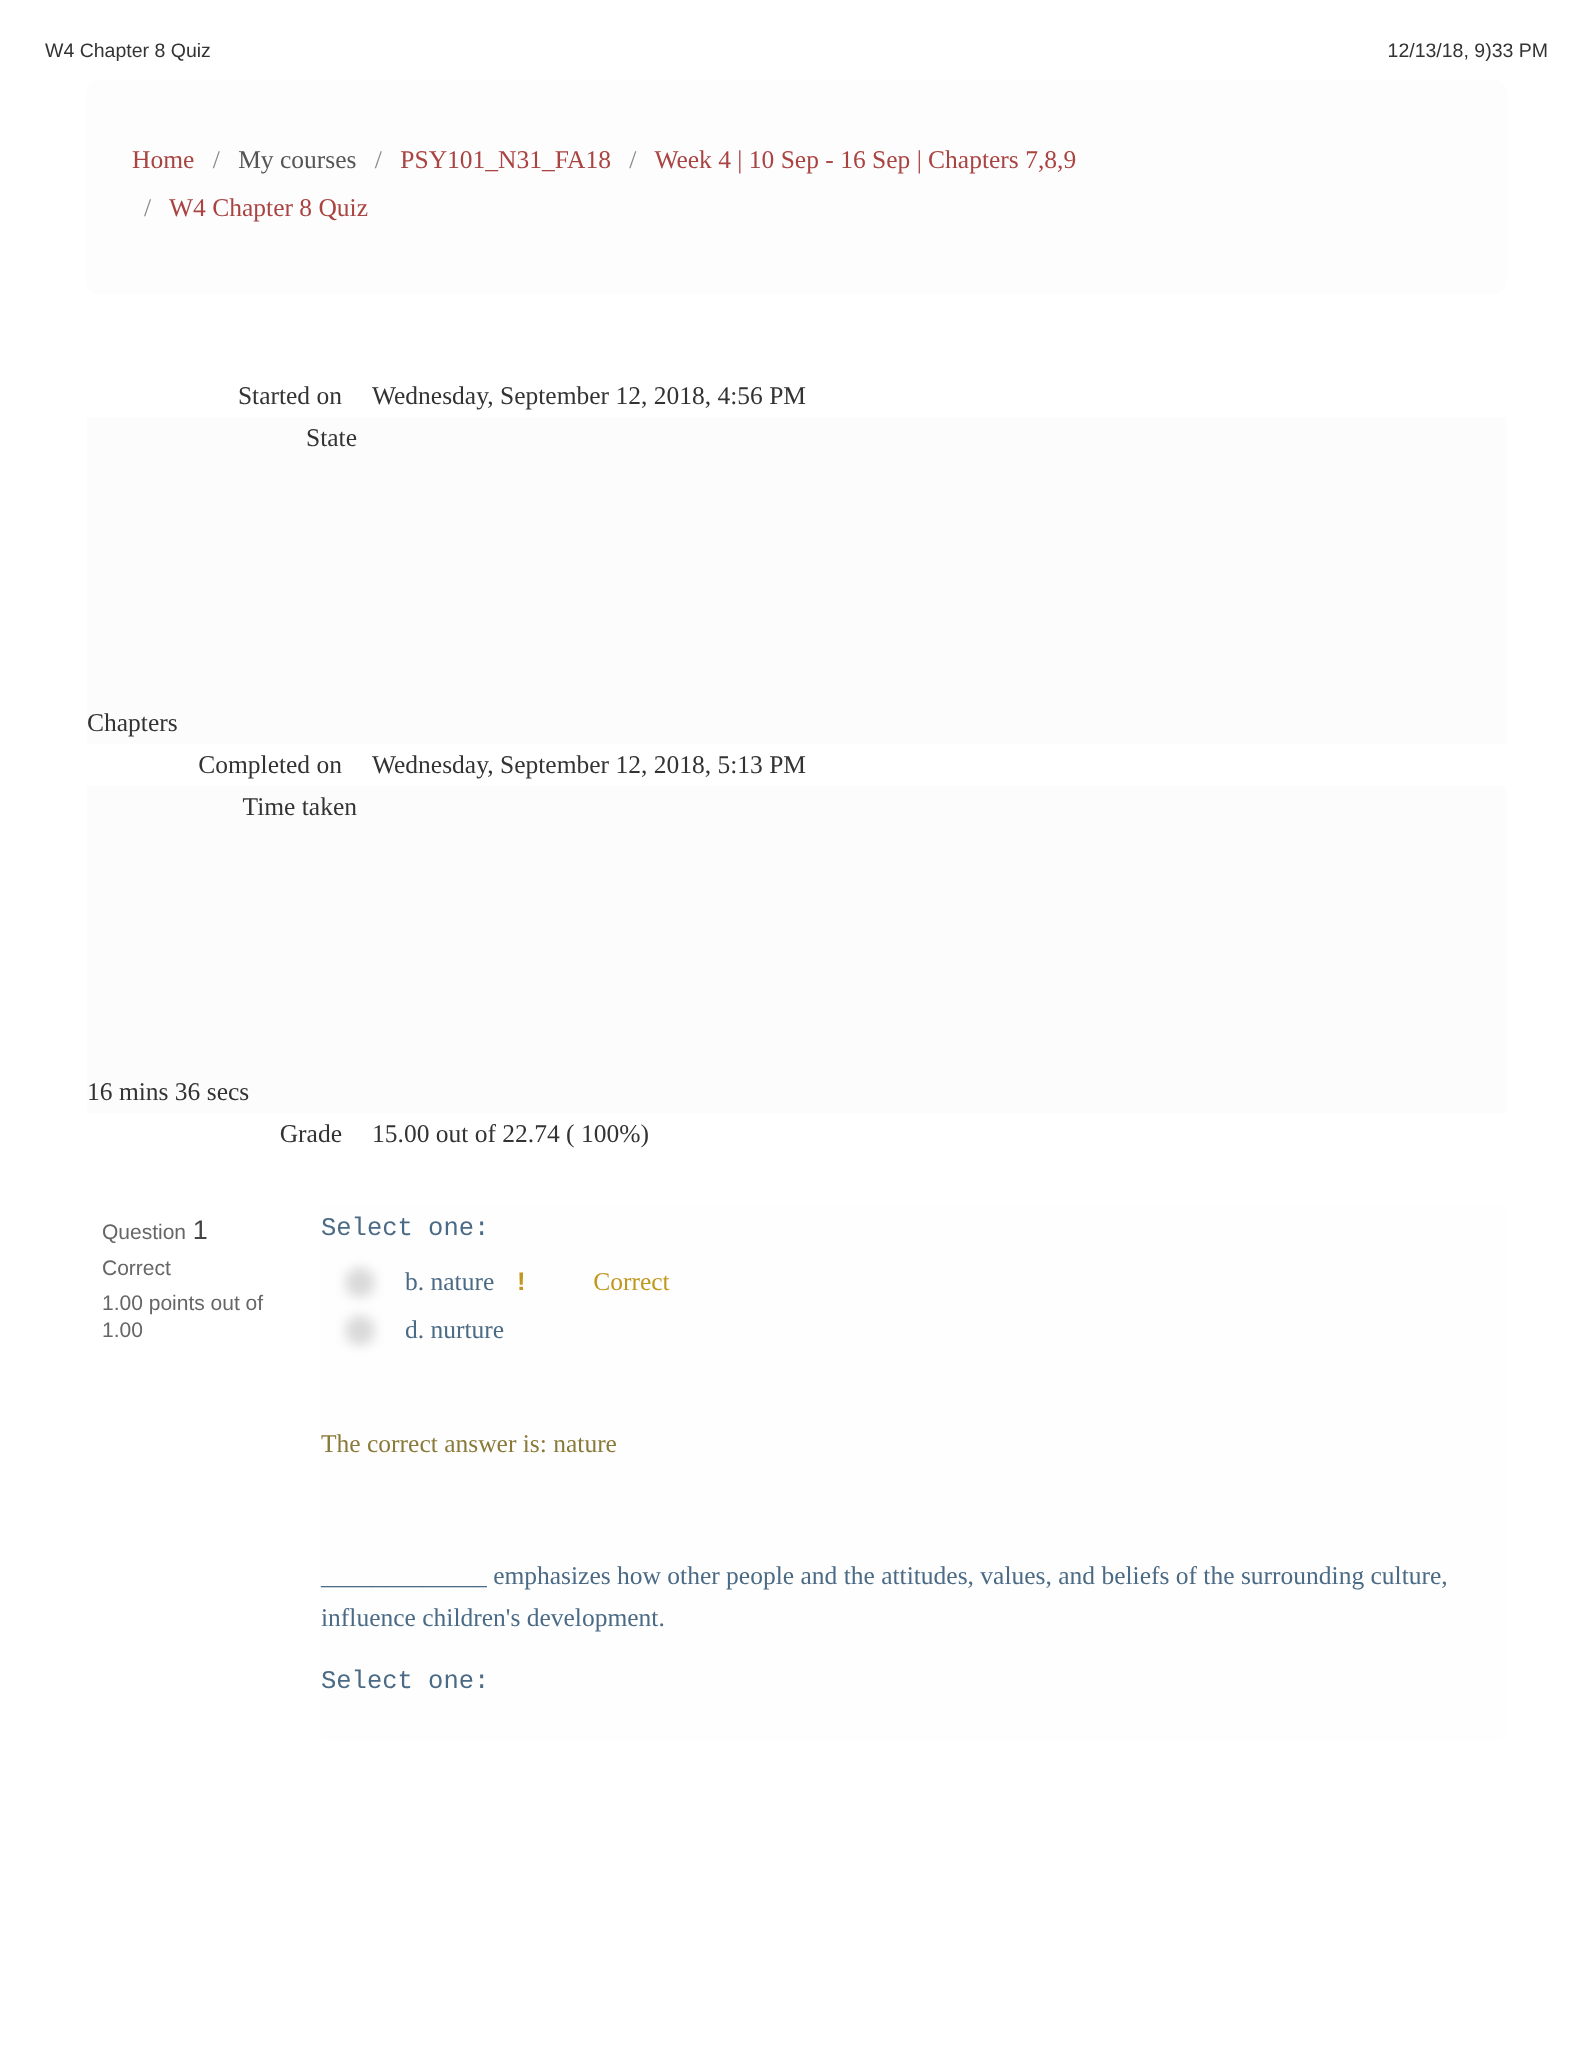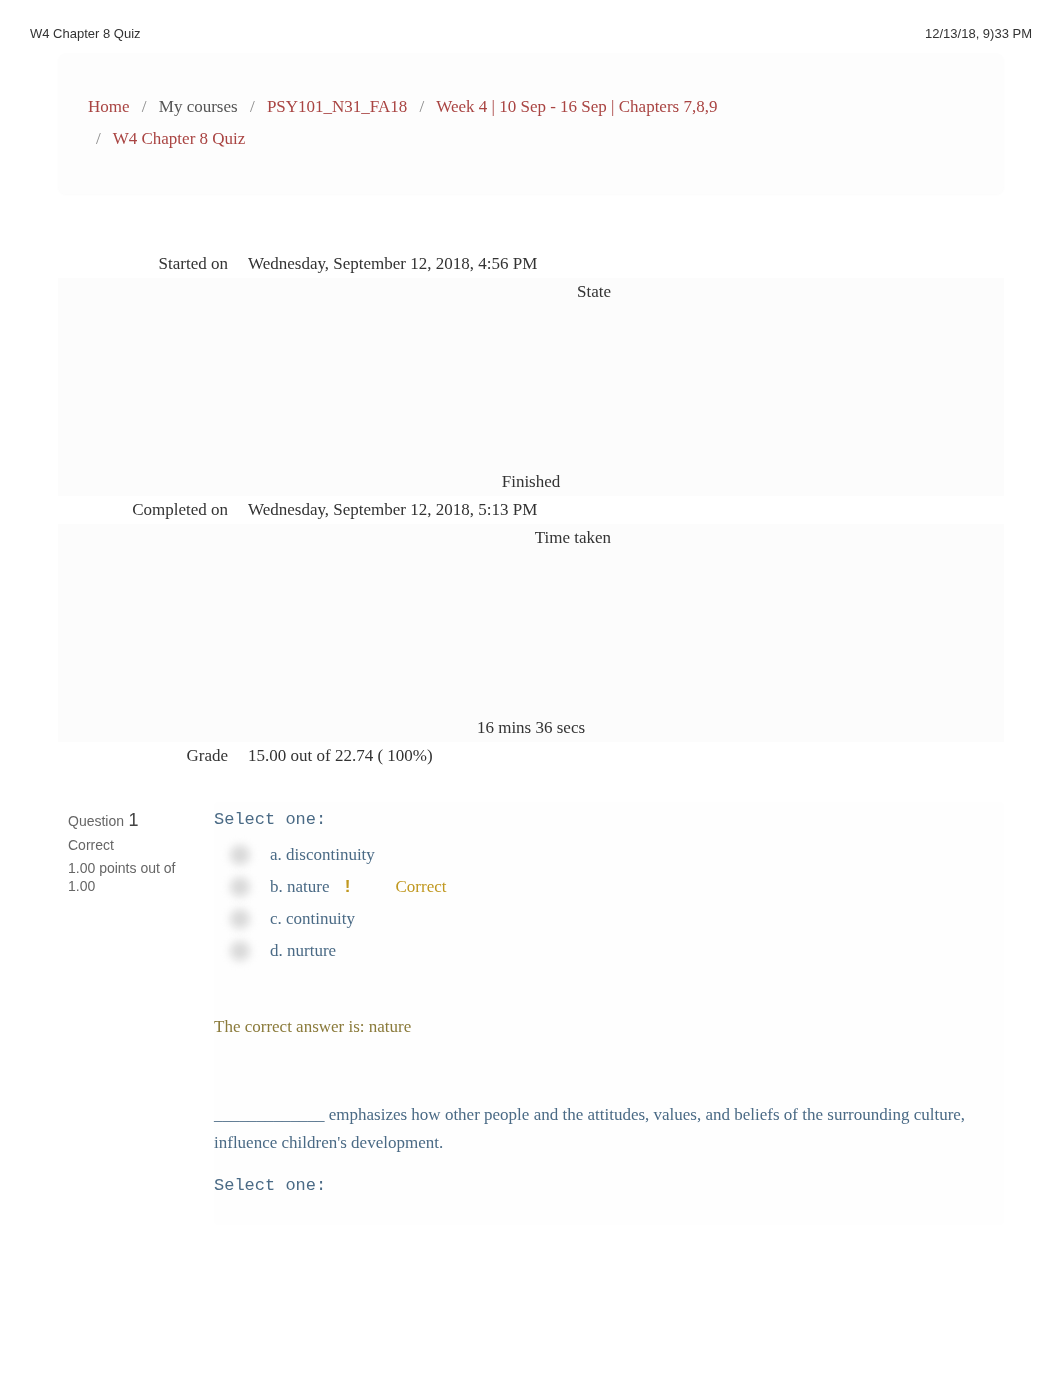--- a/index.html
+++ b/index.html
@@ -38,21 +38,21 @@
   .content-card {
     margin-top: 36px;
     border-radius: 8px;
   }
   .summary-table {
     width: 100%;
     padding: 20px 0 12px 0;
   }
   .summary-row {
     display: flex;
-    align-items: center;
+    align-items: flex-start;
     padding: 4px 0;
   }
   .summary-row.alt { background: rgba(0,0,0,0.01); flex-direction: column; }
   .summary-label {
     width: 200px;
     flex: 0 0 190px;
     text-align: right;
     padding-right: 20px;
     font-size: 17px;
     color: #333;
@@ -162,21 +162,21 @@
 
   <div class="content-card">
 
     <div class="summary-table">
       <div class="summary-row">
         <div class="summary-label">Started on</div>
         <div class="summary-value">Wednesday, September 12, 2018, 4:56 PM</div>
       </div>
       <div class="summary-row alt">
         <div class="summary-label">State</div>
-        <div class="summary-value">Finished</div>
+        <div class="summary-value">Chapters</div>
       </div>
       <div class="summary-row">
         <div class="summary-label">Completed on</div>
         <div class="summary-value">Wednesday, September 12, 2018, 5:13 PM</div>
       </div>
       <div class="summary-row alt">
         <div class="summary-label">Time taken</div>
         <div class="summary-value">16 mins 36 secs</div>
       </div>
       <div class="summary-row">
@@ -192,34 +192,26 @@
           <span class="q-num">1</span>
         </div>
         <div class="q-status">Correct</div>
         <div class="q-points">1.00 points out of 1.00</div>
       </div>
       <div class="question-body">
         <div class="select-one">Select one:</div>
 
         <div class="option-row">
           <div class="radio-dot"></div>
-          <span class="opt-text">a. discontinuity</span>
-        </div>
-        <div class="option-row">
-          <div class="radio-dot"></div>
           <span class="opt-text">b. nature</span>
           <span class="bang-icon">!</span>
           <span class="correct-badge">Correct</span>
         </div>
         <div class="option-row">
           <div class="radio-dot"></div>
-          <span class="opt-text">c. continuity</span>
-        </div>
-        <div class="option-row">
-          <div class="radio-dot"></div>
           <span class="opt-text">d. nurture</span>
         </div>
 
         <div class="correct-answer">The correct answer is: nature</div>
 
         <div class="second-q">
           <div class="q-text">_____________ emphasizes how other people and the attitudes, values, and beliefs of the surrounding culture, influence children's development.</div>
           <div class="select-one">Select one:</div>
         </div>
       </div>

